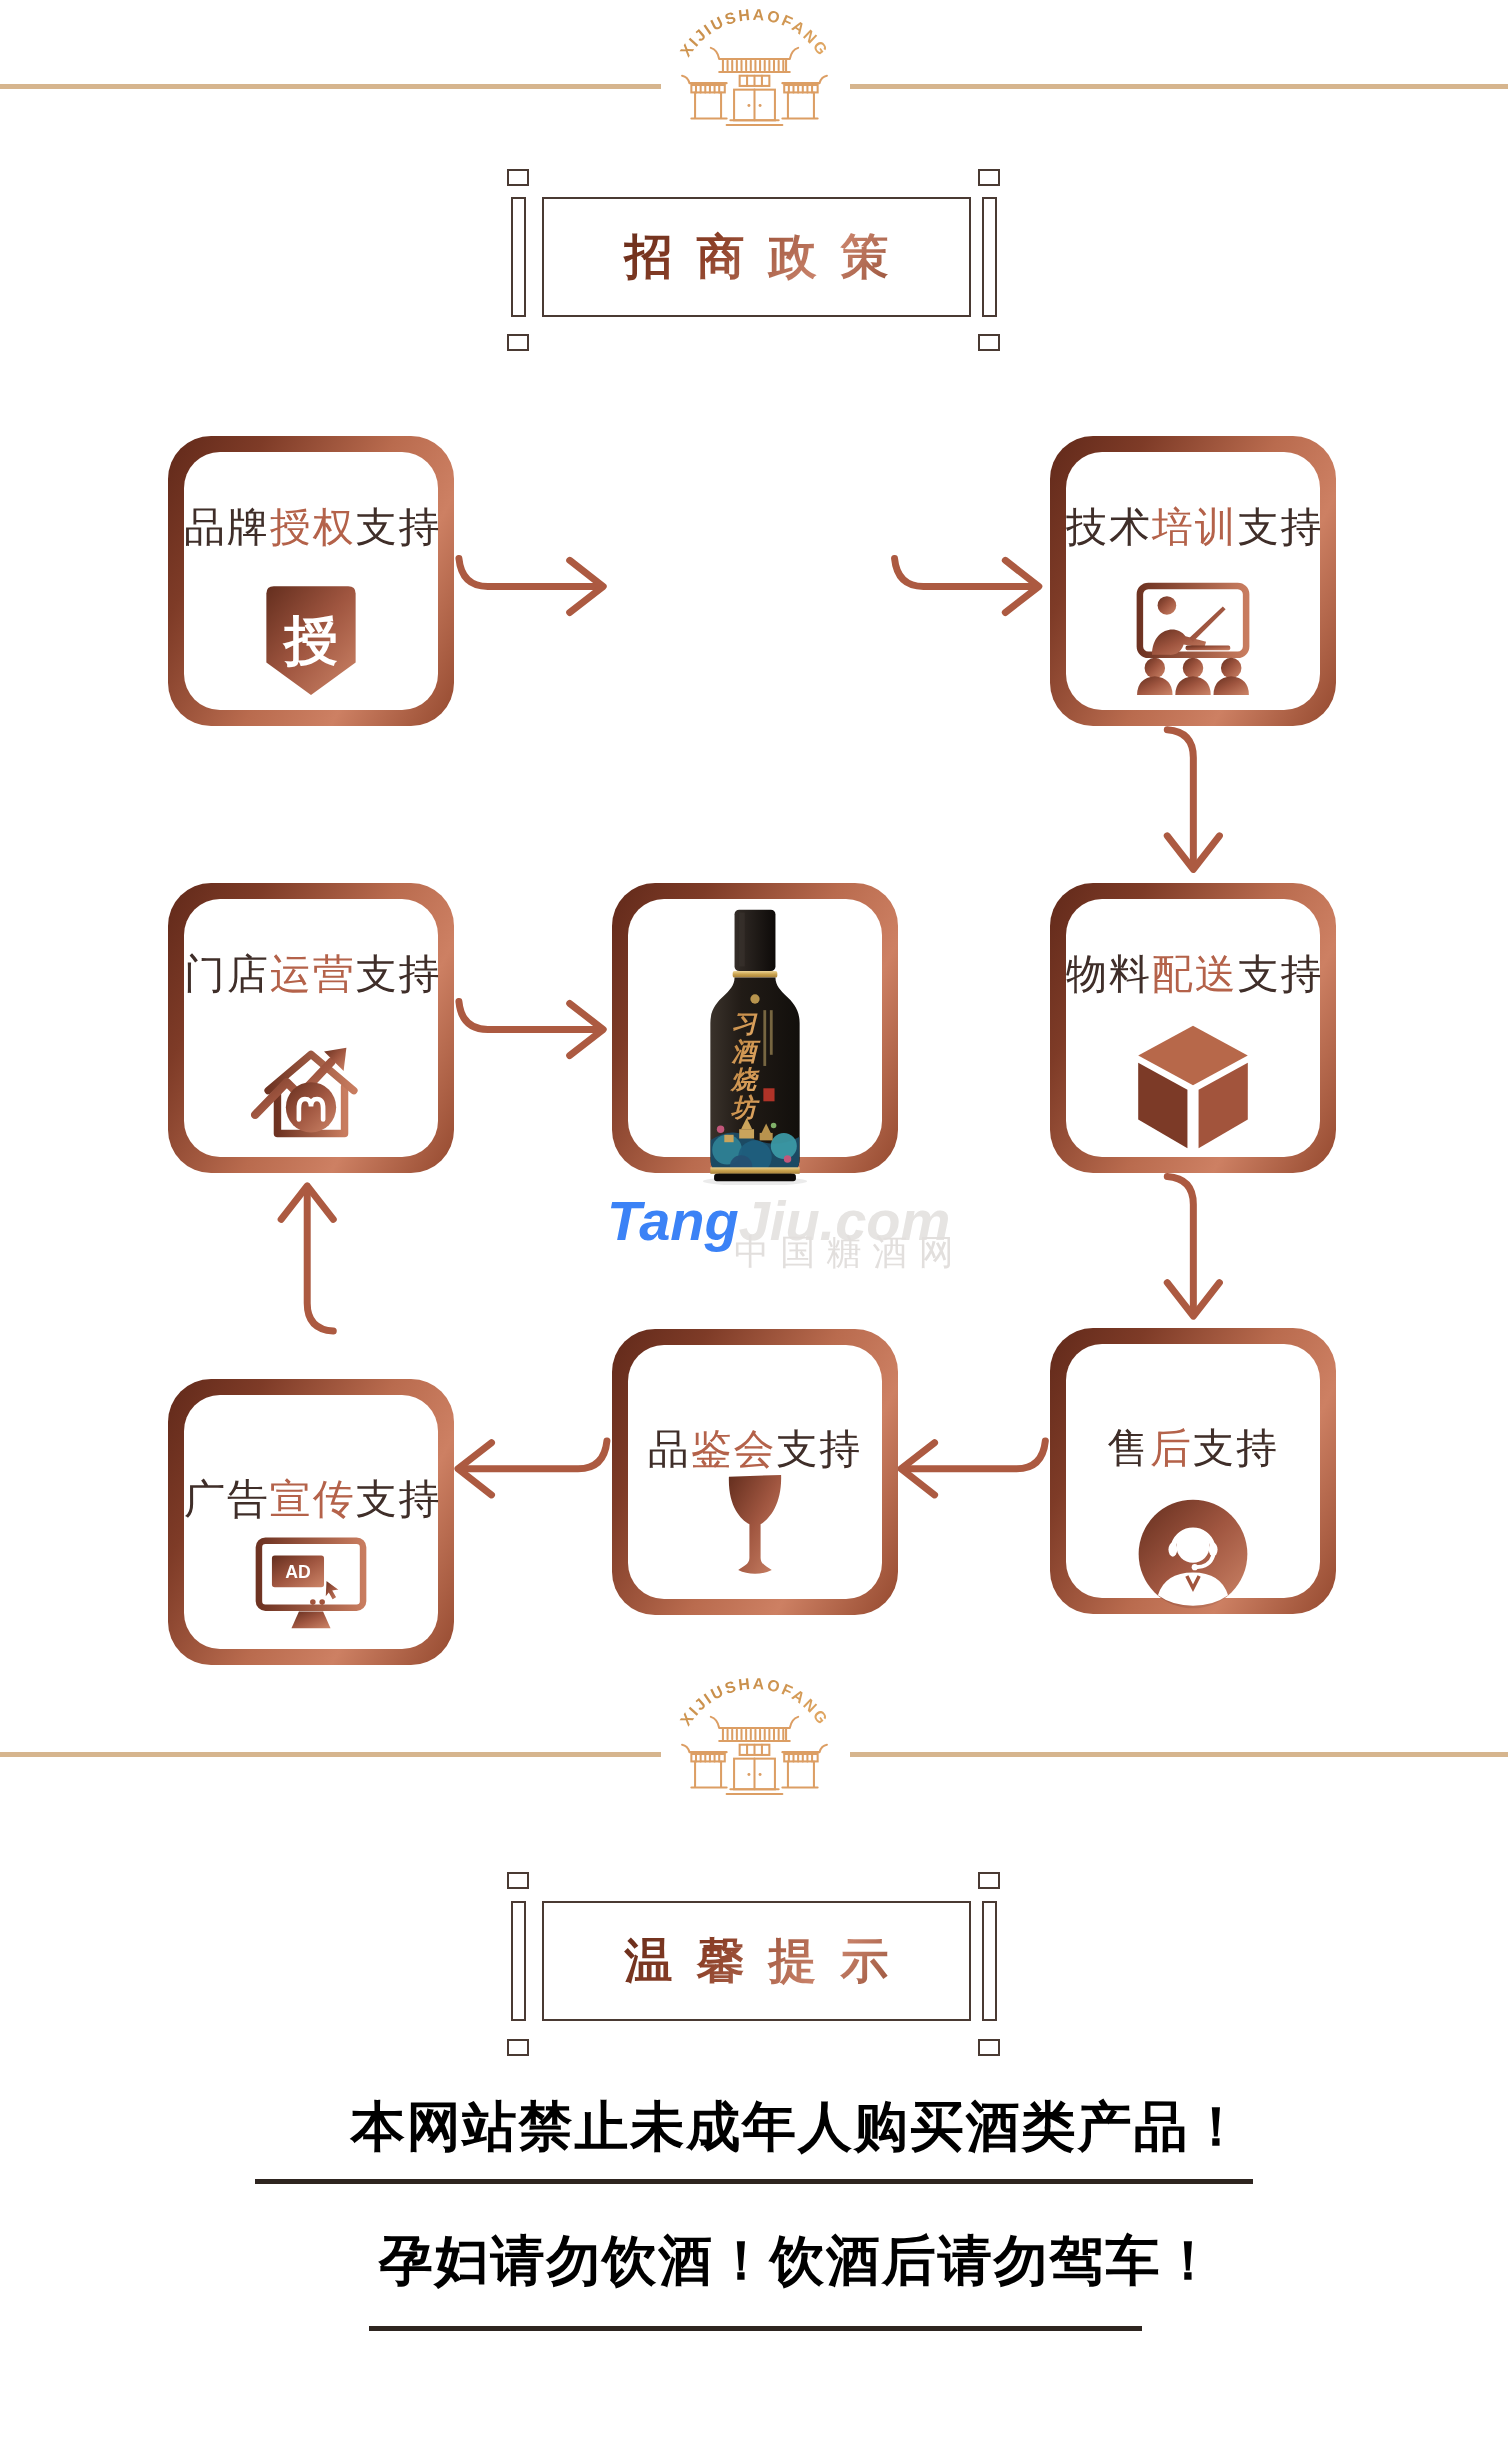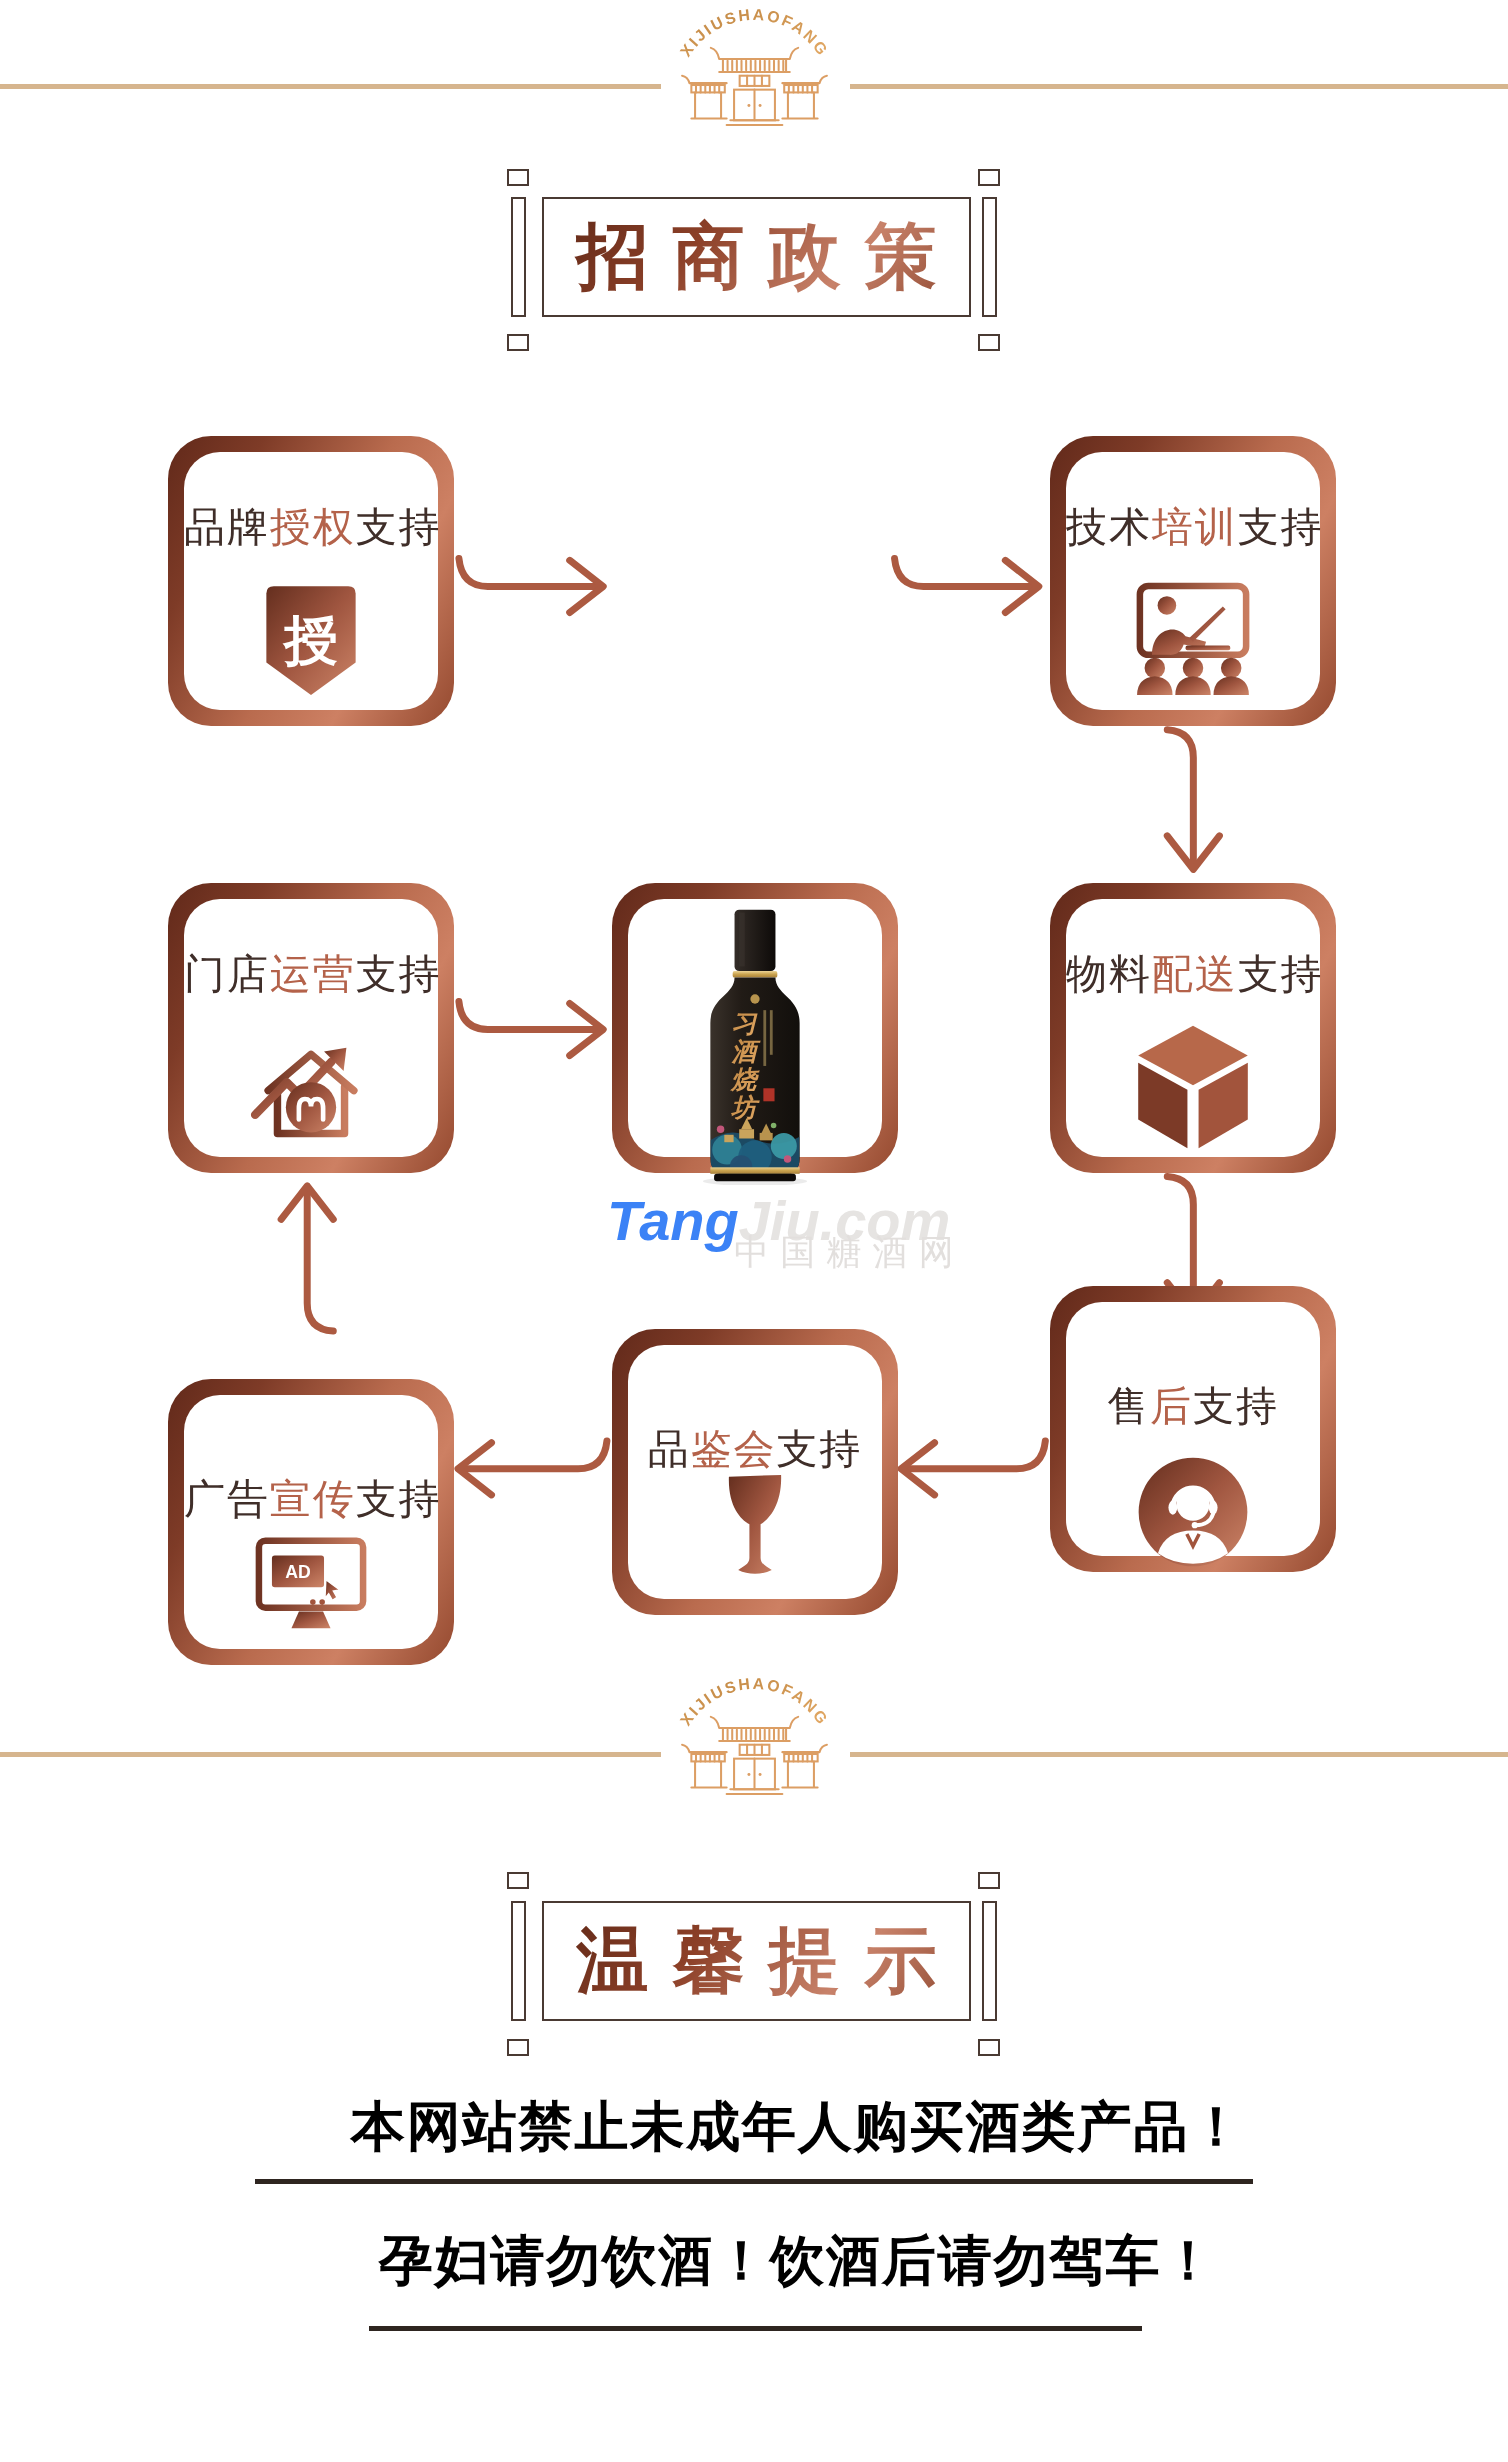--- a/index.html
+++ b/index.html
@@ -2,21 +2,21 @@
 <html style="font-size:15px"><head>
 <meta charset="utf-8">
 <style>
   html,body{margin:0;padding:0;background:#fff;}
   #page{position:relative;width:1508px;height:2462px;background:#ffffff;overflow:hidden;
         font-family:"Liberation Sans","DejaVu Sans",sans-serif;}
   .hline{position:absolute;height:4.7px;background:#d6b58e;}
   
   .title-box{position:absolute;left:542px;width:429px;height:120px;border:2.8px solid #4a3a33;
              box-sizing:border-box;display:flex;align-items:center;justify-content:center;background:#fff;}
-  .title-text{font-size:72px;font-weight:600;letter-spacing:24px;padding-left:24px;white-space:nowrap;}
+  .title-text{font-size:48px;font-weight:600;letter-spacing:24px;padding-left:24px;white-space:nowrap;}
   .grad-text{color:#8c4028;}
   @supports ((-webkit-background-clip:text) or (background-clip:text)){
     .grad-text{background:linear-gradient(130deg,#5f2817 0%,#8c4028 35%,#c8826a 70%,#8e4830 100%);
                -webkit-background-clip:text;background-clip:text;color:transparent;}
   }
   .deco-bar{position:absolute;width:15px;height:120px;border:2.8px solid #4a3a33;box-sizing:border-box;background:#fff;}
   .deco-sq{position:absolute;width:22.3px;height:17px;border:2.8px solid #4a3a33;box-sizing:border-box;background:#fff;}
   
   .fbox{position:absolute;width:286px;height:290px;border-radius:43px;padding:16px;box-sizing:border-box;
         background:linear-gradient(118deg,#61291a 0%,#7e3b27 22%,#b96b4e 52%,#cd8063 72%,#94492f 100%);}
@@ -273,21 +273,21 @@
 
   <div class="fbox r3" style="left:612px;top:1329px;">
     <div class="fbox-inner">
       <div class="fbox-label"><span>品</span><span class="hl">鉴会</span><span>支持</span></div>
       <svg class="fbox-icon" style="top:129px;" width="60" height="110" viewBox="0 0 64 118">
         <path d="M4,3 L60,1 C61,32 48,48 38,54 L38,90 C38,97 45,99 50,103 Q42,107 32,107 Q22,107 14,103 C19,99 26,97 26,90 L26,54 C16,48 3,34 4,3 Z" fill="url(#copperFill)"></path>
       </svg>
     </div>
   </div>
 
-  <div class="fbox r3" style="left:1050px;top:1286px;">
+  <div class="fbox r3" style="left:1050px;top:1328px;">
     <div class="fbox-inner">
       <div class="fbox-label"><span>售</span><span class="hl">后</span><span>支持</span></div>
       <svg class="fbox-icon" style="top:153px;" width="114" height="114" viewBox="0 0 130 130">
         <circle cx="65" cy="65" r="62" fill="url(#copperFill)"></circle>
         <path d="M25,112 Q33,86 65,86 Q97,86 105,112 Q88,124 65,124 Q42,124 25,112 Z" fill="#ffffff"></path>
         <path d="M58,90 L65,104 L72,90" stroke="#a2543c" stroke-width="4" fill="none"></path>
         <circle cx="65" cy="56" r="19" fill="#ffffff"></circle>
         <path d="M43,54 A23,23 0 0 1 87,54" stroke="#ffffff" stroke-width="6" fill="none" stroke-linecap="round"></path>
         <ellipse cx="42" cy="60" rx="5" ry="8" fill="#ffffff"></ellipse>
         <ellipse cx="88" cy="60" rx="5" ry="8" fill="#ffffff"></ellipse>

